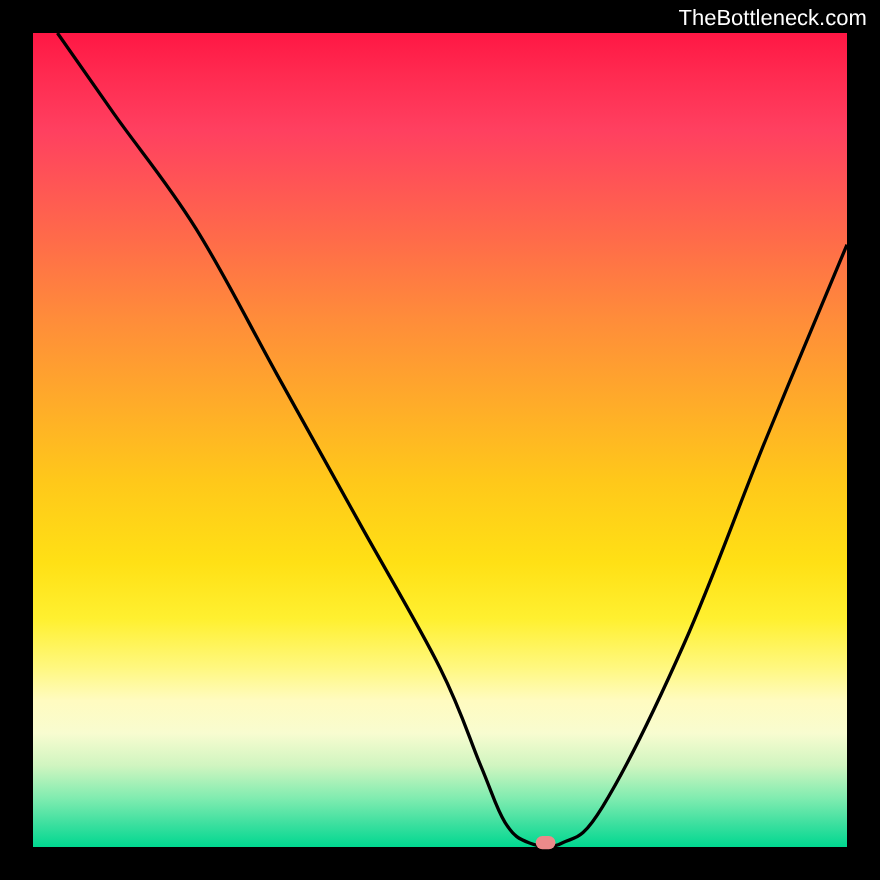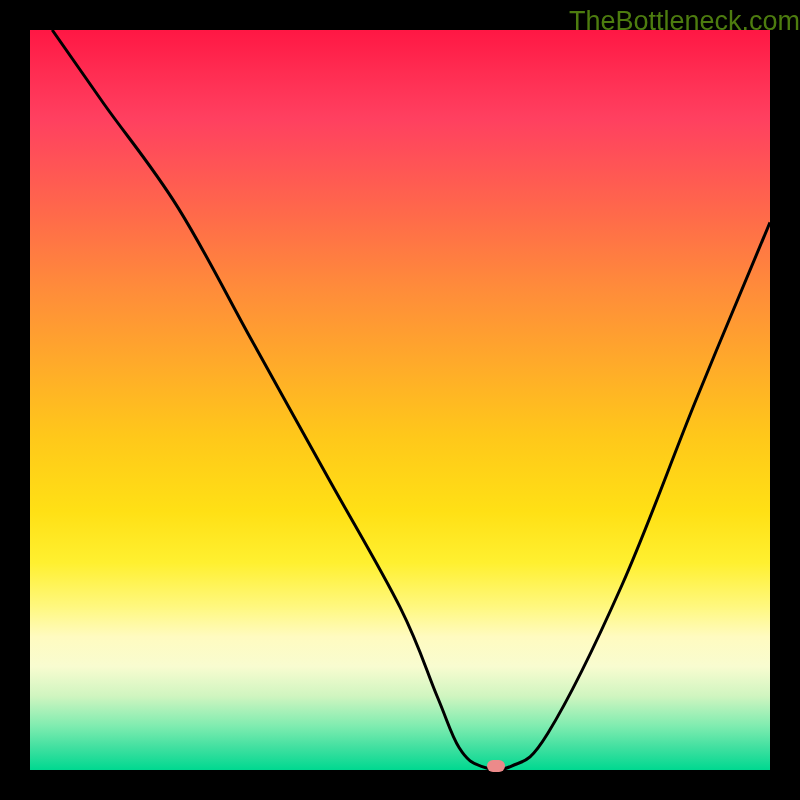--- a/index.html
+++ b/index.html
@@ -12,23 +12,23 @@
     font-family: Arial, sans-serif;
   }
   .chart-container {
     position: relative;
     width: 800px;
     height: 800px;
   }
   .watermark {
     position: absolute;
     top: 6px;
-    right: 0;
-    color: #4d7c0f;
-    font-size: 27px;
+    right: 12px;
+    color: #ffffff;
+    font-size: 20px;
     z-index: 10;
   }
   .plot-area {
     position: absolute;
     left: 30px;
     top: 30px;
     width: 740px;
     height: 740px;
   }
   .gradient-bg {

